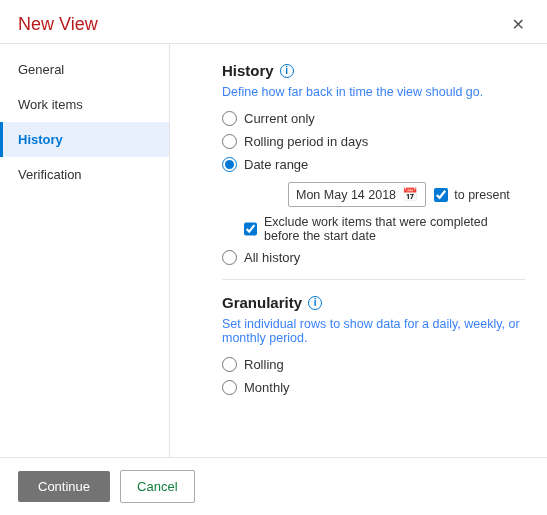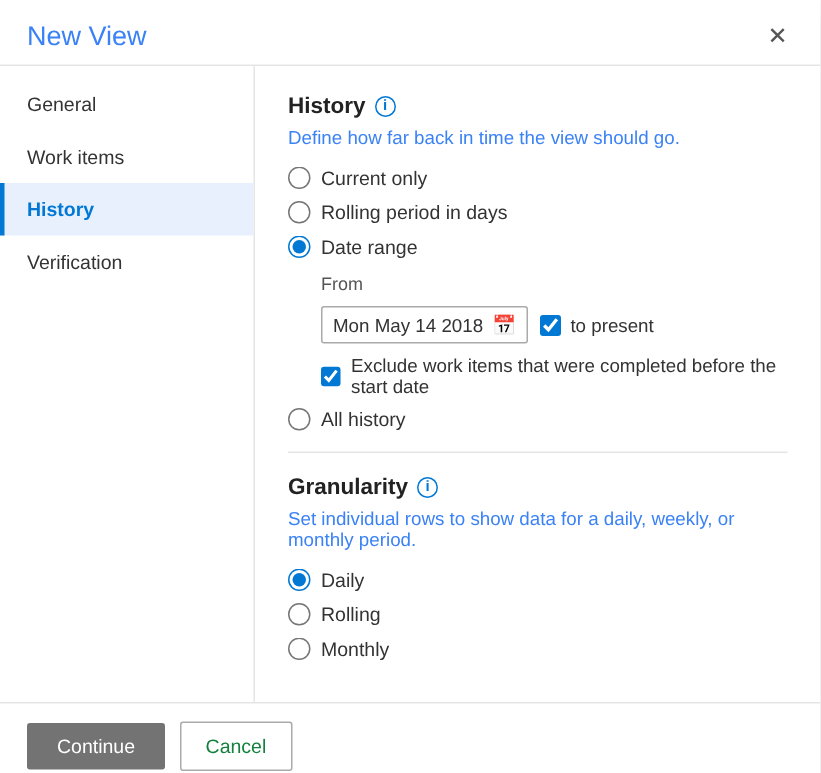--- a/index.html
+++ b/index.html
@@ -23,34 +23,35 @@
     .dialog-header {
       display: flex;
       align-items: center;
       justify-content: space-between;
       padding: 14px 18px 8px 18px;
       border-bottom: 1px solid #e5e5e5;
     }
     .dialog-title {
       font-size: 18px;
       font-weight: 400;
-      color: #3b82f6;
+      color: #b91c1c;
     }
     .close-btn {
       background: none;
       border: none;
       cursor: pointer;
       font-size: 16px;
       color: #555;
       line-height: 1;
       padding: 2px 4px;
     }
     .dialog-body {
       display: flex;
       flex: 1;
+      gap: 30px;
     }
     .sidebar {
       width: 170px;
       border-right: 1px solid #e5e5e5;
       padding-top: 8px;
     }
     .sidebar-item {
       padding: 10px 18px;
       cursor: pointer;
       color: #333;
@@ -136,20 +137,21 @@
       display: flex;
       align-items: center;
       border: 1px solid #aaa;
       border-radius: 2px;
       padding: 4px 7px;
       font-size: 12.5px;
       color: #333;
       background: #fff;
       gap: 6px;
       cursor: pointer;
+      margin-left: 44px;
     }
     .calendar-icon {
       color: #555;
       font-size: 13px;
     }
     .to-present-checkbox {
       display: flex;
       align-items: flex-end;
       gap: 6px;
       font-size: 12.5px;
@@ -227,21 +229,20 @@
         <label class="radio-label">
           <input type="radio" name="history" style="">
           <span>Rolling period in days</span>
         </label>
         <label class="radio-label">
           <input type="radio" name="history" checked="" style="">
           <span>Date range</span>
         </label>
       </div>
 
-      <div class="from-label">From</div>
       <div class="date-row">
         <div class="date-input">
           <span>Mon May 14 2018</span>
           <span class="calendar-icon">📅</span>
         </div>
         <label class="to-present-checkbox">
           <input type="checkbox" checked="" style="">
           <span>to present</span>
         </label>
       </div>
@@ -260,24 +261,20 @@
       <hr class="divider">
 
       <div class="section-title">
         <span>Granularity</span>
         <span class="info-icon">i</span>
       </div>
       <div class="section-desc">Set individual rows to show data for a daily, weekly, or monthly period.</div>
 
       <div class="radio-group" style="margin-top:8px;">
         <label class="radio-label">
-          <input type="radio" name="granularity" checked="" style="">
-          <span>Daily</span>
-        </label>
-        <label class="radio-label">
           <input type="radio" name="granularity" style="">
           <span>Rolling</span>
         </label>
         <label class="radio-label">
           <input type="radio" name="granularity" style="">
           <span>Monthly</span>
         </label>
       </div>
     </div>
   </div>

